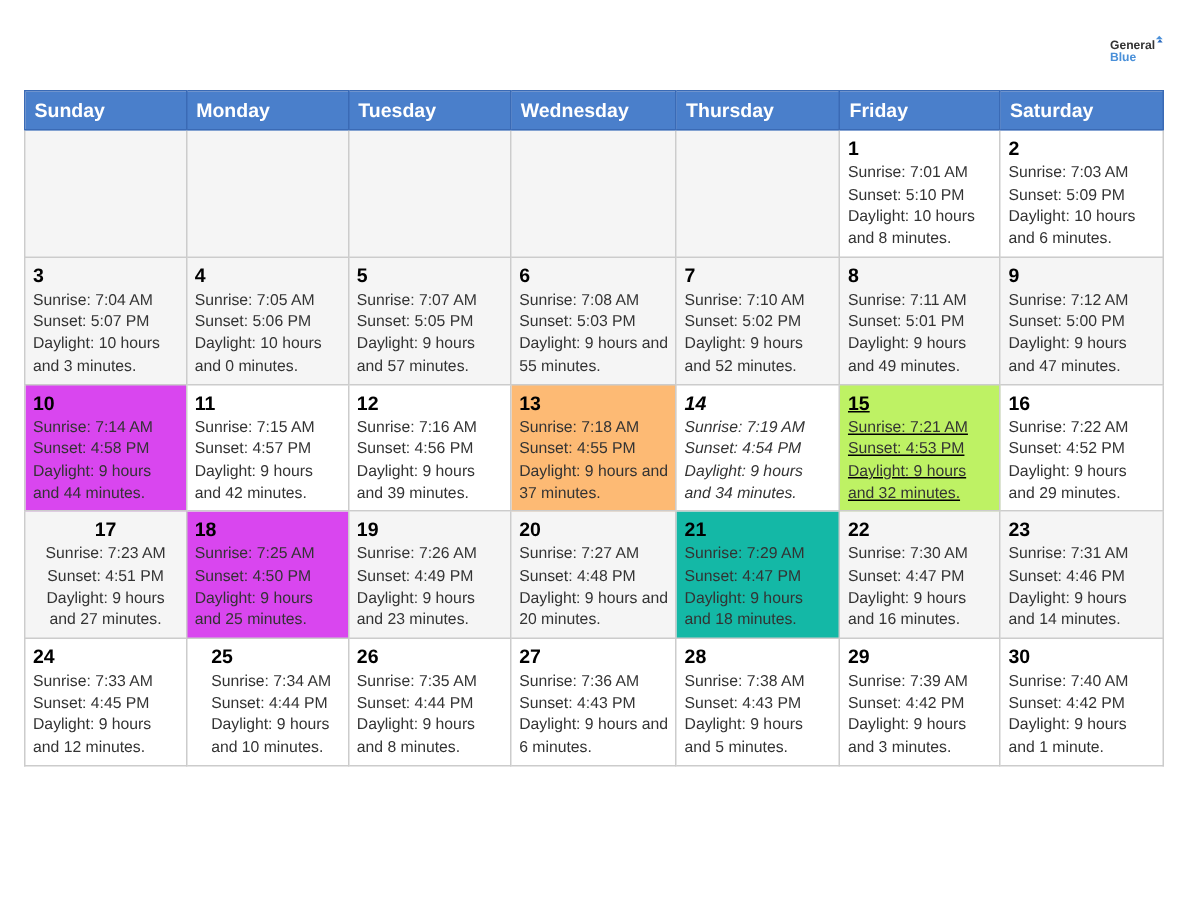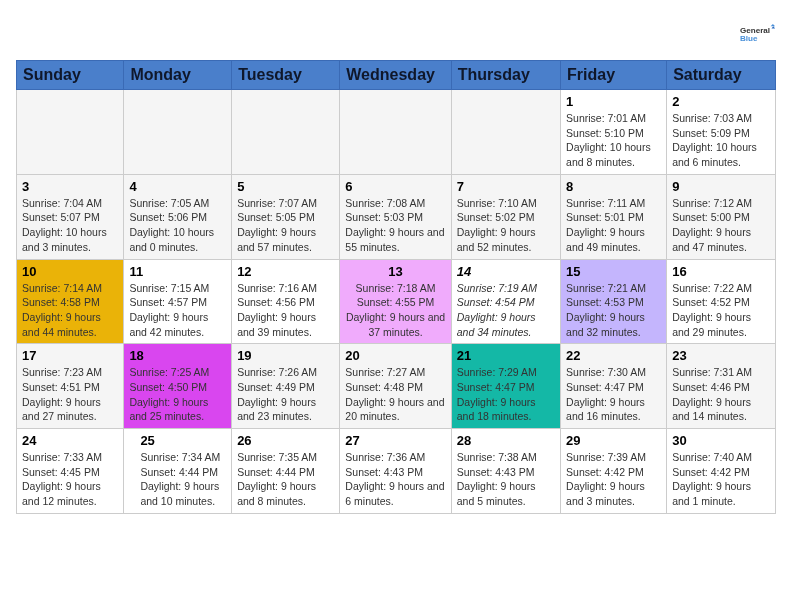--- a/index.html
+++ b/index.html
@@ -34,24 +34,24 @@
       font-weight: normal;
       color: #444;
     }
     .calendar {
       width: 100%;
       border-collapse: collapse;
       font-size: 11px;
     }
     .calendar thead tr th {
       background: #4a7fcb;
-      color: #0f172a;
+      color: #ffffff;
       text-align: left;
       padding: 5px 6px;
-      font-size: 16px;
+      font-size: 13px;
       border: 1px solid #3a6ab5;
     }
     .calendar tbody tr td {
       border: 1px solid #ccc;
       vertical-align: top;
       padding: 4px 5px;
       width: 113px;
       min-height: 80px;
       background: #fff;
     }
@@ -146,51 +146,51 @@
         <td style="background: rgb(245, 245, 245);">
           <span class="day-num">8</span>
           <div class="day-info">Sunrise: 7:11 AM<br>Sunset: 5:01 PM<br>Daylight: 9 hours and 49 minutes.</div>
         </td>
         <td style="background: rgb(245, 245, 245);">
           <span class="day-num">9</span>
           <div class="day-info">Sunrise: 7:12 AM<br>Sunset: 5:00 PM<br>Daylight: 9 hours and 47 minutes.</div>
         </td>
       </tr>
       <tr>
-        <td style="background: #eab308;">
+        <td style="background: #d946ef;">
           <span class="day-num">10</span>
           <div class="day-info">Sunrise: 7:14 AM<br>Sunset: 4:58 PM<br>Daylight: 9 hours and 44 minutes.</div>
         </td>
         <td style="background: rgb(255, 255, 255);">
           <span class="day-num">11</span>
           <div class="day-info">Sunrise: 7:15 AM<br>Sunset: 4:57 PM<br>Daylight: 9 hours and 42 minutes.</div>
         </td>
         <td style="background: rgb(255, 255, 255);">
           <span class="day-num">12</span>
           <div class="day-info">Sunrise: 7:16 AM<br>Sunset: 4:56 PM<br>Daylight: 9 hours and 39 minutes.</div>
         </td>
-        <td style="background: #f0abfc; text-align: center;">
+        <td style="background: #fdba74;">
           <span class="day-num">13</span>
           <div class="day-info">Sunrise: 7:18 AM<br>Sunset: 4:55 PM<br>Daylight: 9 hours and 37 minutes.</div>
         </td>
         <td style="background: rgb(255, 255, 255); font-style: italic;">
           <span class="day-num">14</span>
           <div class="day-info">Sunrise: 7:19 AM<br>Sunset: 4:54 PM<br>Daylight: 9 hours and 34 minutes.</div>
         </td>
-        <td style="background: #c4b5fd;">
+        <td style="background: #bef264; text-decoration: underline;">
           <span class="day-num">15</span>
           <div class="day-info">Sunrise: 7:21 AM<br>Sunset: 4:53 PM<br>Daylight: 9 hours and 32 minutes.</div>
         </td>
         <td style="background: rgb(255, 255, 255);">
           <span class="day-num">16</span>
           <div class="day-info">Sunrise: 7:22 AM<br>Sunset: 4:52 PM<br>Daylight: 9 hours and 29 minutes.</div>
         </td>
       </tr>
       <tr>
-        <td style="background: rgb(245, 245, 245);">
+        <td style="background: rgb(245, 245, 245); text-align: center;">
           <span class="day-num">17</span>
           <div class="day-info">Sunrise: 7:23 AM<br>Sunset: 4:51 PM<br>Daylight: 9 hours and 27 minutes.</div>
         </td>
         <td style="background: #d946ef;">
           <span class="day-num">18</span>
           <div class="day-info">Sunrise: 7:25 AM<br>Sunset: 4:50 PM<br>Daylight: 9 hours and 25 minutes.</div>
         </td>
         <td style="background: rgb(245, 245, 245);">
           <span class="day-num">19</span>
           <div class="day-info">Sunrise: 7:26 AM<br>Sunset: 4:49 PM<br>Daylight: 9 hours and 23 minutes.</div>

